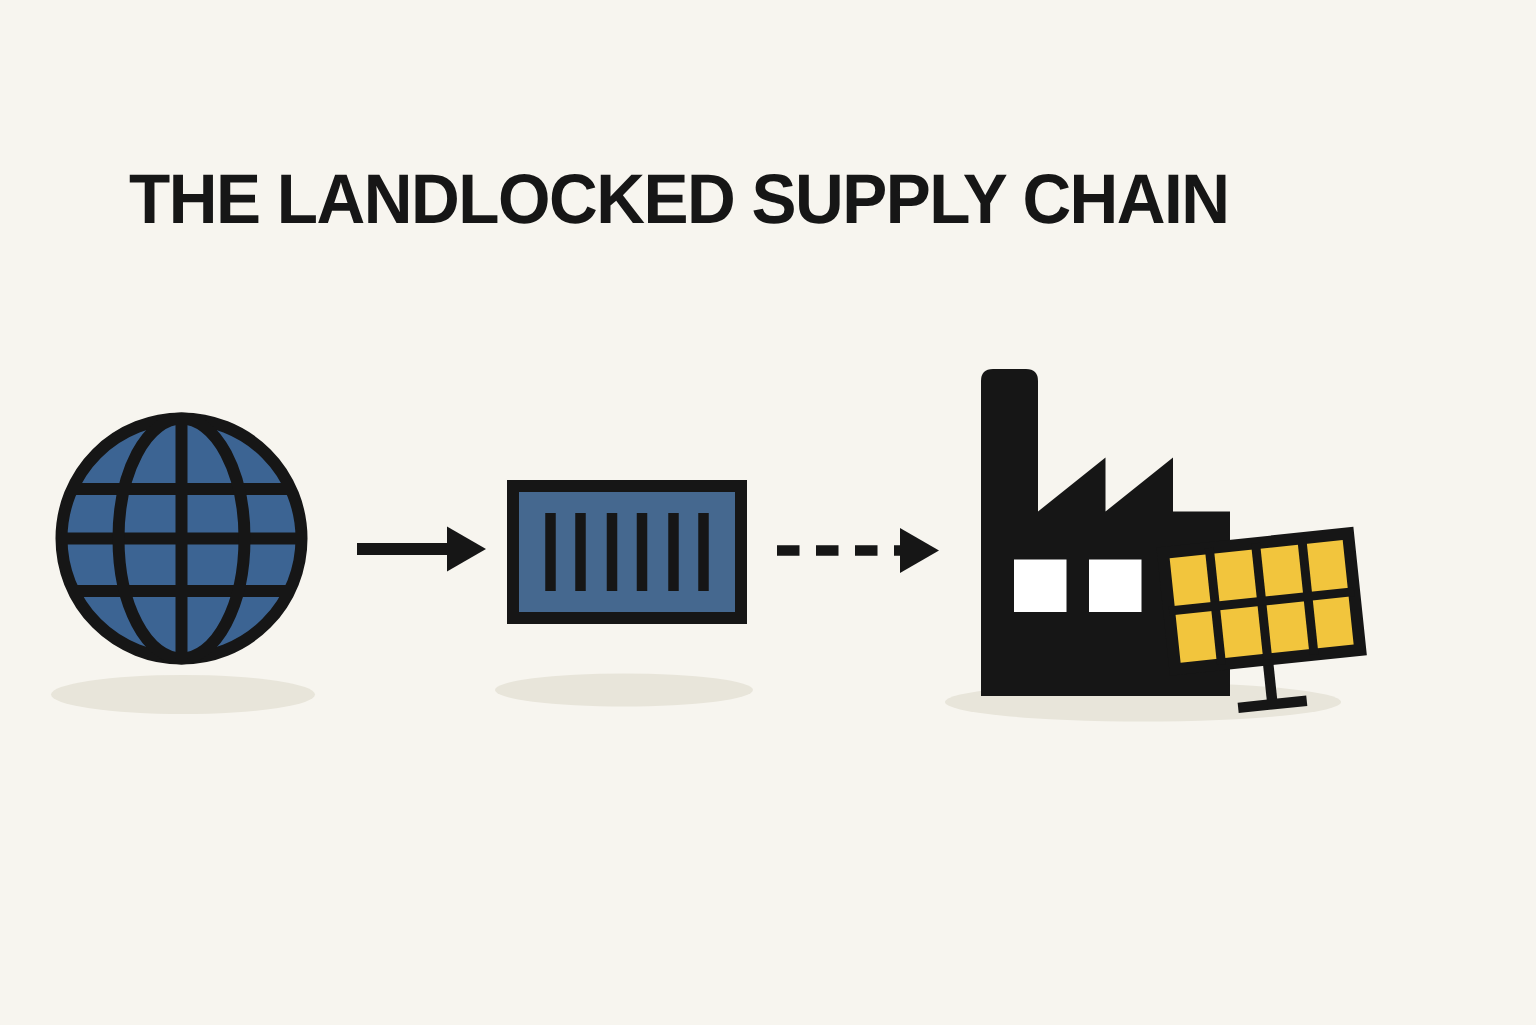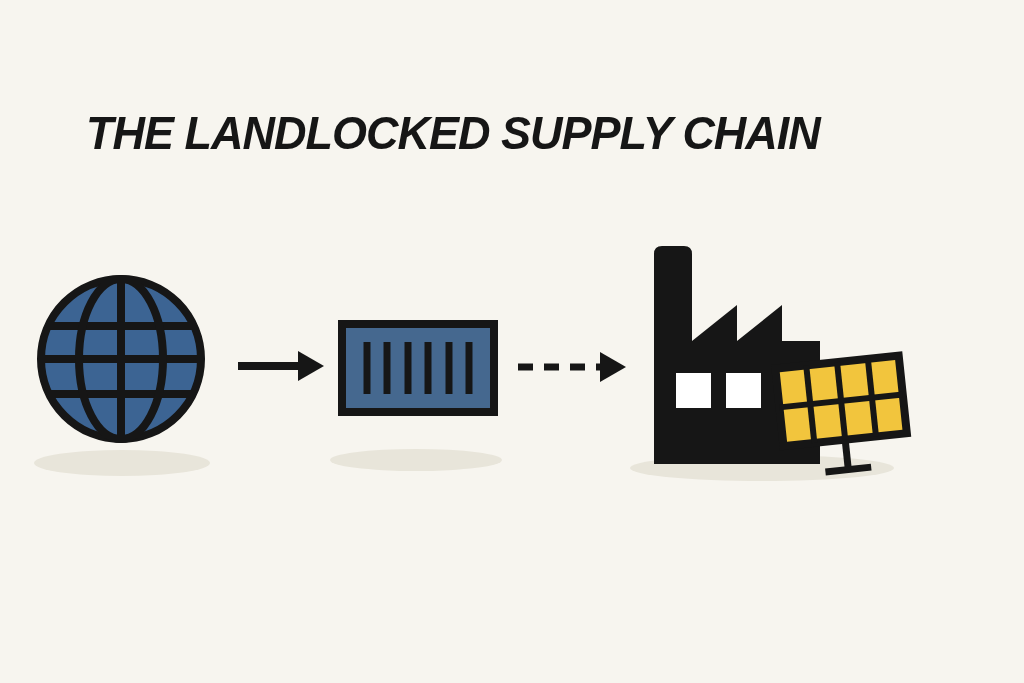--- a/index.html
+++ b/index.html
@@ -6,21 +6,20 @@
     margin: 0;
     padding: 0;
     font-family: "Liberation Sans", sans-serif;
   }
   .canvas {
     position: relative;
     width: 1024px;
     height: 683px;
     background: var(--background, #f7f5ef);
     overflow: hidden;
-    font-style: italic;
   }
   .title {
     position: absolute;
     left: 86px;
     top: 106px;
     margin: 0;
     font-size: 45px;
     font-weight: 700;
     letter-spacing: -1px;
     color: var(--ink, #141414);

